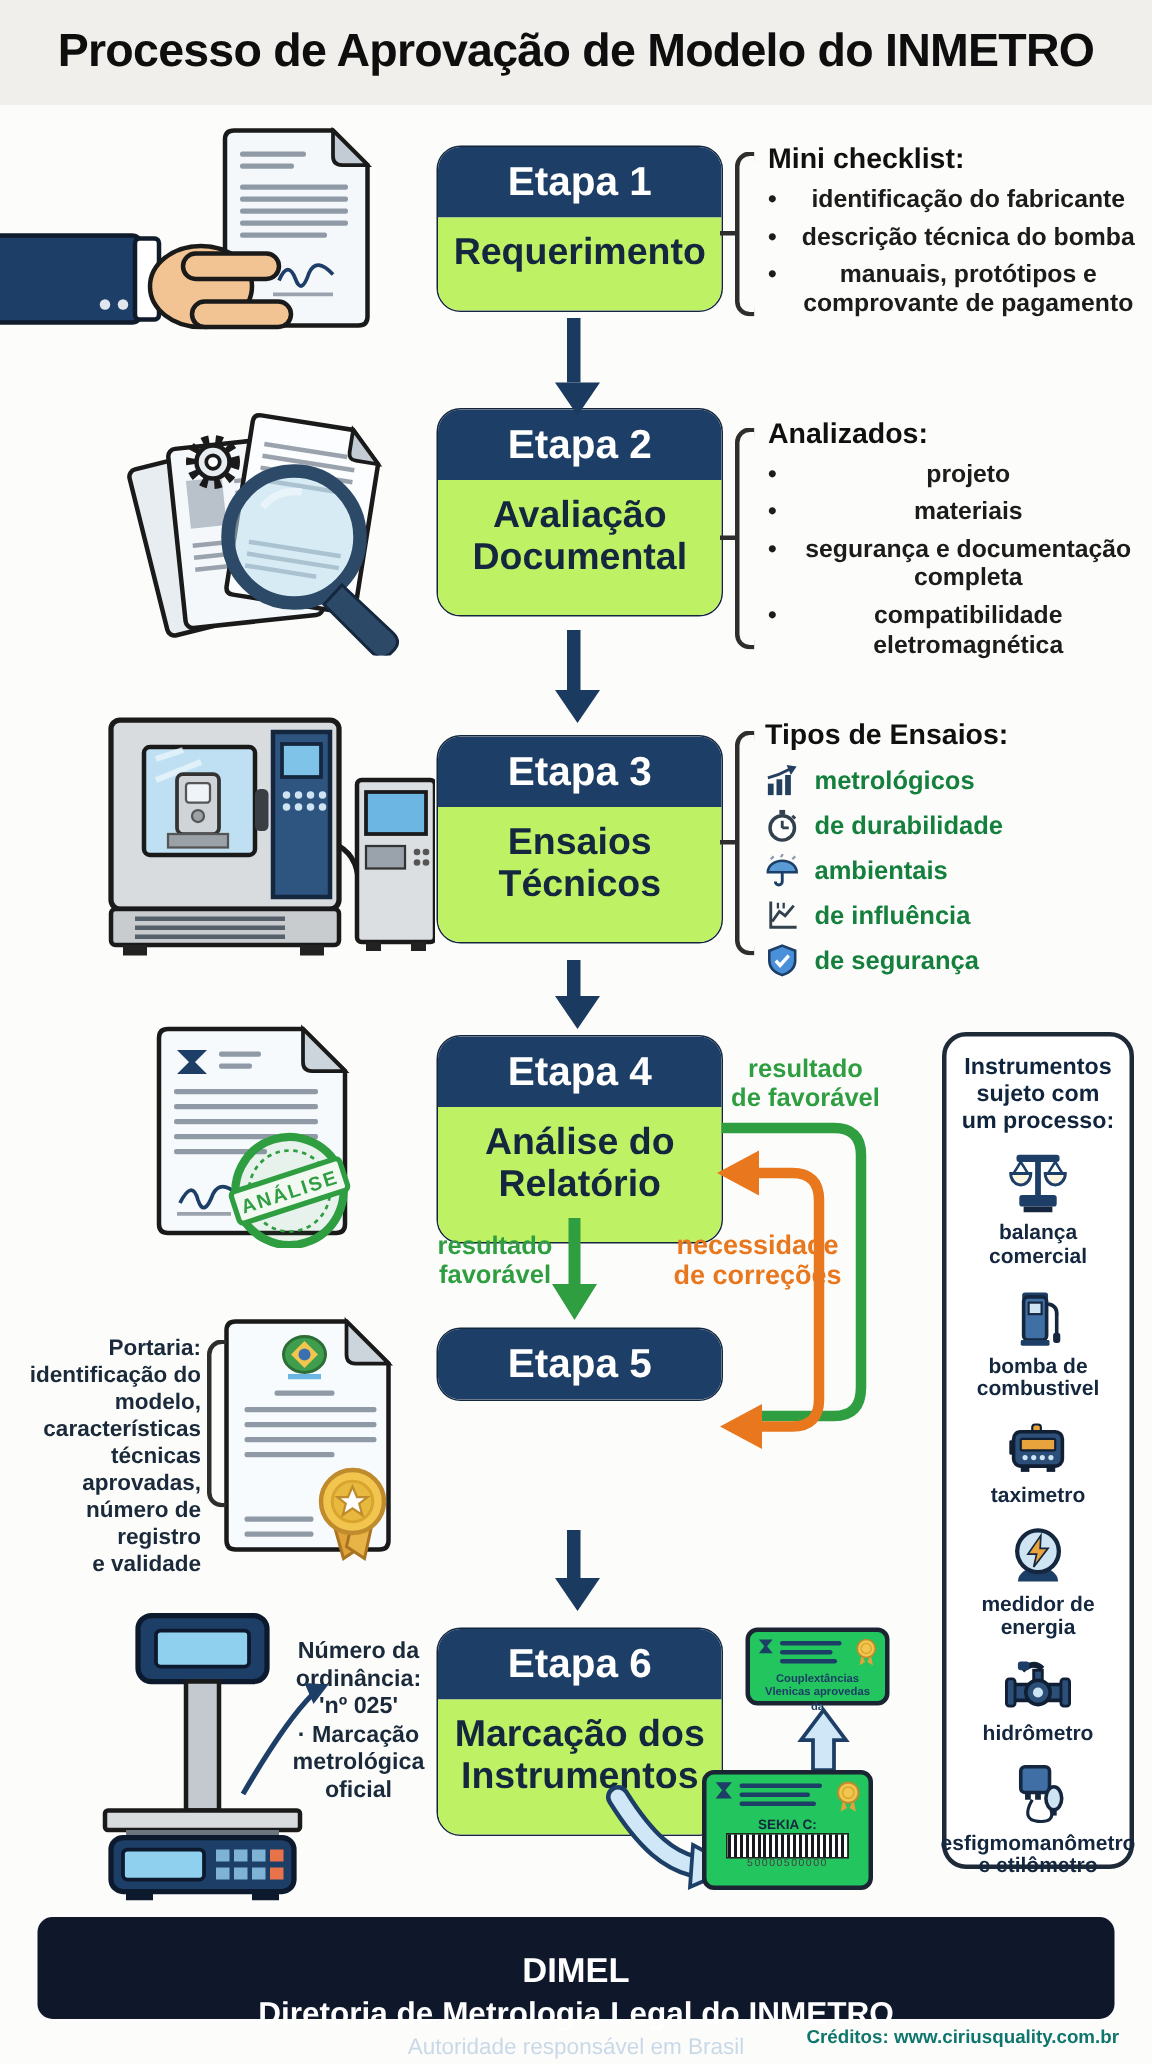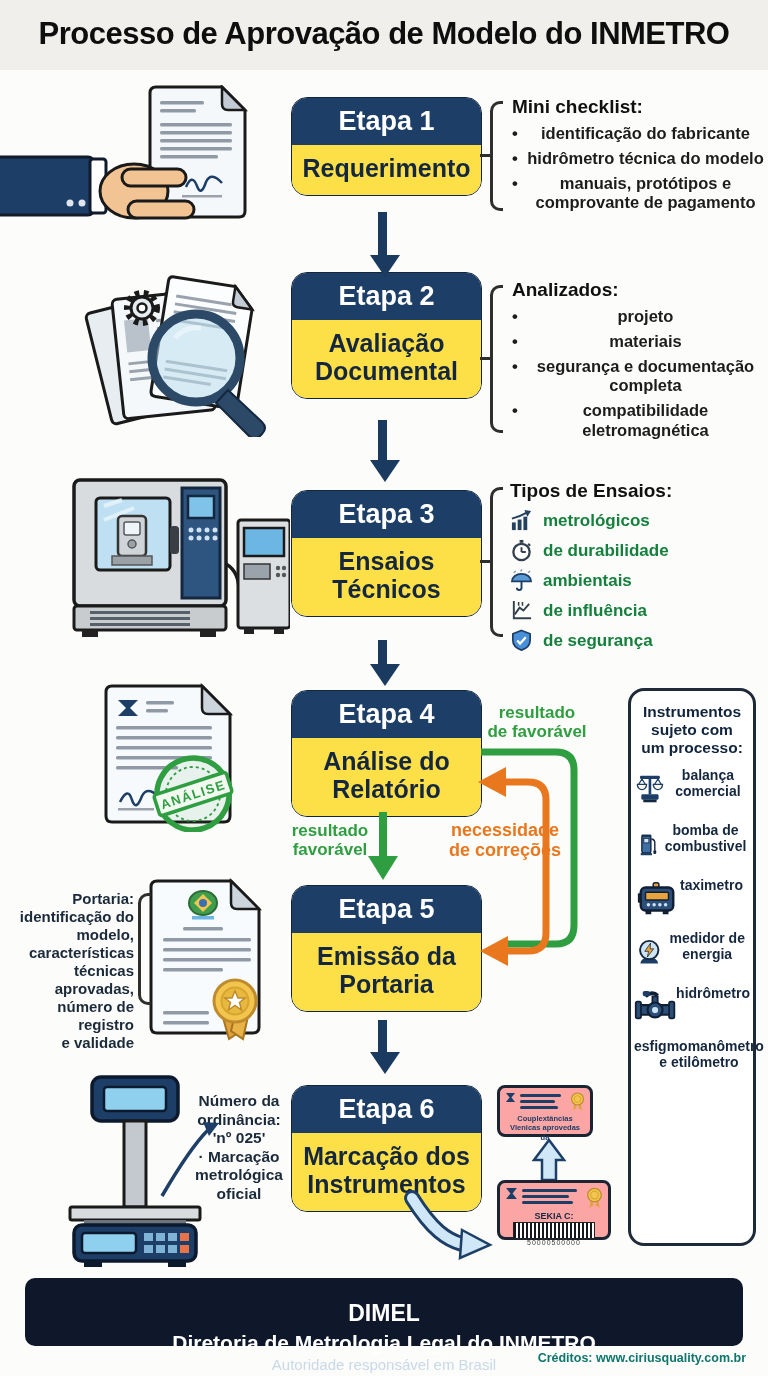--- a/index.html
+++ b/index.html
@@ -2,21 +2,21 @@
 <html><head>
 <meta charset="utf-8">
 <style>
   html,body{margin:0;padding:0;background:#fff;font-family:"Liberation Sans",sans-serif;}
   #canvas{position:relative;width:768px;height:1376px;background:#fcfcfa;overflow:hidden;}
   .titlestrip{position:absolute;left:0;top:0;width:768px;height:70px;background:#f0efeb;}
   .title{position:absolute;left:0;top:16px;width:768px;text-align:center;font-size:31px;font-weight:bold;color:#0e0e0e;letter-spacing:-.5px;}
 
   .etapa{position:absolute;left:291px;width:189px;border-radius:16px;overflow:hidden;border:1px solid #14263d;}
   .etapa .hd{background:#1d3e66;color:#fff;text-align:center;font-weight:bold;font-size:27px;padding:8px 0;}
-  .etapa .bd{background:#fde047;color:#14273f;text-align:center;font-weight:bold;font-size:25px;line-height:1.12;padding:9px 2px 13px;white-space:pre-line;}
+  .etapa .bd{background:#bef264;color:#14273f;text-align:center;font-weight:bold;font-size:25px;line-height:1.12;padding:9px 2px 25px;white-space:pre-line;}
 
   .bracket{position:absolute;width:13px;border:3px solid #2e2e2e;border-right:none;border-radius:10px 0 0 10px;box-sizing:border-box;}
   .conn{position:absolute;height:3px;background:#2e2e2e;}
 
   .chk{position:absolute;color:#101010;}
   .chk .chd{font-size:19px;font-weight:bold;margin:0 0 6px;}
   .chk ul{list-style:none;margin:0;padding:0;font-size:16.5px;font-weight:bold;line-height:1.2;color:#1c1c1c;}
   .chk li{padding-left:15px;position:relative;margin:5px 0;text-align:center;}
   .chk li::before{content:"•";position:absolute;left:0;}
 
@@ -29,24 +29,24 @@
   .ghead{position:absolute;width:0;height:0;border-left:15px solid transparent;border-right:15px solid transparent;border-top:24px solid #2f9e41;left:368px;}
 
   .lbl{position:absolute;font-weight:bold;white-space:pre-line;text-align:center;line-height:1.12;}
   .lbl.green{color:#2f9e41;}
   .lbl.orange{color:#e8771e;}
 
   .note{position:absolute;color:#1b2a3a;font-weight:bold;white-space:pre-line;font-size:15px;line-height:1.2;}
 
   .sidebar{position:absolute;left:628px;top:688px;width:128px;height:558px;background:#fff;border:3px solid #1f2a38;border-radius:16px;box-sizing:border-box;padding:12px 3px 6px;}
   .sidebar .shd{font-size:15.5px;font-weight:bold;color:#10253d;text-align:center;white-space:pre-line;line-height:1.17;}
-  .sb-item{display:flex;flex-direction:row;margin-top:9px;}
+  .sb-item{display:flex;flex-direction:column;align-items:center;margin-top:9px;}
   .sb-item .lb{font-size:14px;font-weight:bold;color:#14273f;text-align:center;line-height:1.12;margin-top:2px;}
 
-  .cert{position:absolute;background:#fca5a5;border:3px solid #1a2433;border-radius:8px;box-sizing:border-box;padding:4px 5px;z-index:6;}
+  .cert{position:absolute;background:#22c55e;border:3px solid #1a2433;border-radius:8px;box-sizing:border-box;padding:4px 5px;z-index:6;}
   .cert .row{display:flex;align-items:flex-start;gap:4px;}
   .cert .lines{flex:1;display:flex;flex-direction:column;gap:3px;margin-top:2px;}
   .cert .ln{height:3px;background:#1d3e66;border-radius:2px;}
   .cert .txt{font-size:7.5px;color:#1d3e66;font-weight:bold;text-align:center;line-height:1.25;margin-top:2px;white-space:pre-line;}
   .serial{font-size:9px;font-weight:bold;color:#14273f;text-align:center;margin-top:1px;}
   .barcode{height:15px;margin:1px 8px 0;background:repeating-linear-gradient(90deg,#14181c 0 2px,#fff 2px 4px);border:1px solid #222;}
   .bcnum{font-size:7px;text-align:center;color:#444;letter-spacing:1px;}
 
   .footer{position:absolute;left:25px;top:1278px;width:718px;height:68px;background:#0f172a;border-radius:10px;color:#fff;text-align:center;padding-top:22px;box-sizing:border-box;}
   .footer .t1{font-size:23px;font-weight:bold;}
@@ -260,22 +260,20 @@
     <div class="bd">Ensaios
 Técnicos</div>
   </div>
   <div class="etapa" style="top:690px">
     <div class="hd">Etapa 4</div>
     <div class="bd">Análise do
 Relatório</div>
   </div>
   <div class="etapa" style="top:885px">
     <div class="hd">Etapa 5</div>
-    <div class="bd">Emissão da
-Portaria</div>
   </div>
   <div class="etapa" style="top:1085px">
     <div class="hd">Etapa 6</div>
     <div class="bd">Marcação dos
 Instrumentos</div>
   </div>
 
   <div class="abar" style="top:212px;height:43px"></div>
   <div class="ahead" style="top:255px"></div>
   <div class="abar" style="top:420px;height:40px"></div>
@@ -287,21 +285,21 @@
 
   <div class="gbar" style="top:812px;height:44px"></div>
   <div class="ghead" style="top:856px"></div>
 
   <div class="bracket" style="left:490px;top:101px;height:110px"></div>
   <div class="conn" style="left:480px;top:154px;width:11px"></div>
   <div class="chk" style="left:512px;top:96px;width:252px">
     <div class="chd">Mini checklist:</div>
     <ul>
       <li>identificação do fabricante</li>
-      <li>hidrômetro técnica do modelo</li>
+      <li>descrição técnica do bomba</li>
       <li>manuais, protótipos e comprovante de pagamento</li>
     </ul>
   </div>
 
   <div class="bracket" style="left:490px;top:285px;height:148px"></div>
   <div class="conn" style="left:480px;top:357px;width:11px"></div>
   <div class="chk" style="left:512px;top:279px;width:252px">
     <div class="chd">Analizados:</div>
     <ul>
       <li>projeto</li>
@@ -402,21 +400,21 @@
           <polygon points="6,14 4,24 9,21" fill="#e0a33c"></polygon>
           <polygon points="14,14 16,24 11,21" fill="#e0a33c"></polygon>
           <circle cx="10" cy="9" r="8" fill="#f2c54f" stroke="#c08b2d" stroke-width="1.5"></circle>
           <circle cx="10" cy="9" r="4.5" fill="none" stroke="#d8a52f" stroke-width="1.2"></circle>
         </svg>
     </div>
     <div class="txt">Couplextâncias
 Vlenicas aprovedas da</div>
   </div>
 
-  <div class="cert" style="left:497px;top:1180px;width:114px;height:60px">
+  <div class="cert" style="left:468px;top:1180px;width:114px;height:80px">
     <div class="row">
       <svg width="13" height="13" viewBox="0 0 12 12">
           <path d="M1 1 h10 l-4 5 4 5 H1 l4 -5 z" fill="#1d3e66"></path>
         </svg>
       <div class="lines">
           <div class="ln" style="width:92%"></div>
           <div class="ln" style="width:78%"></div>
           <div class="ln" style="width:85%"></div>
         </div>
       <svg width="17" height="23" viewBox="0 0 20 26">

